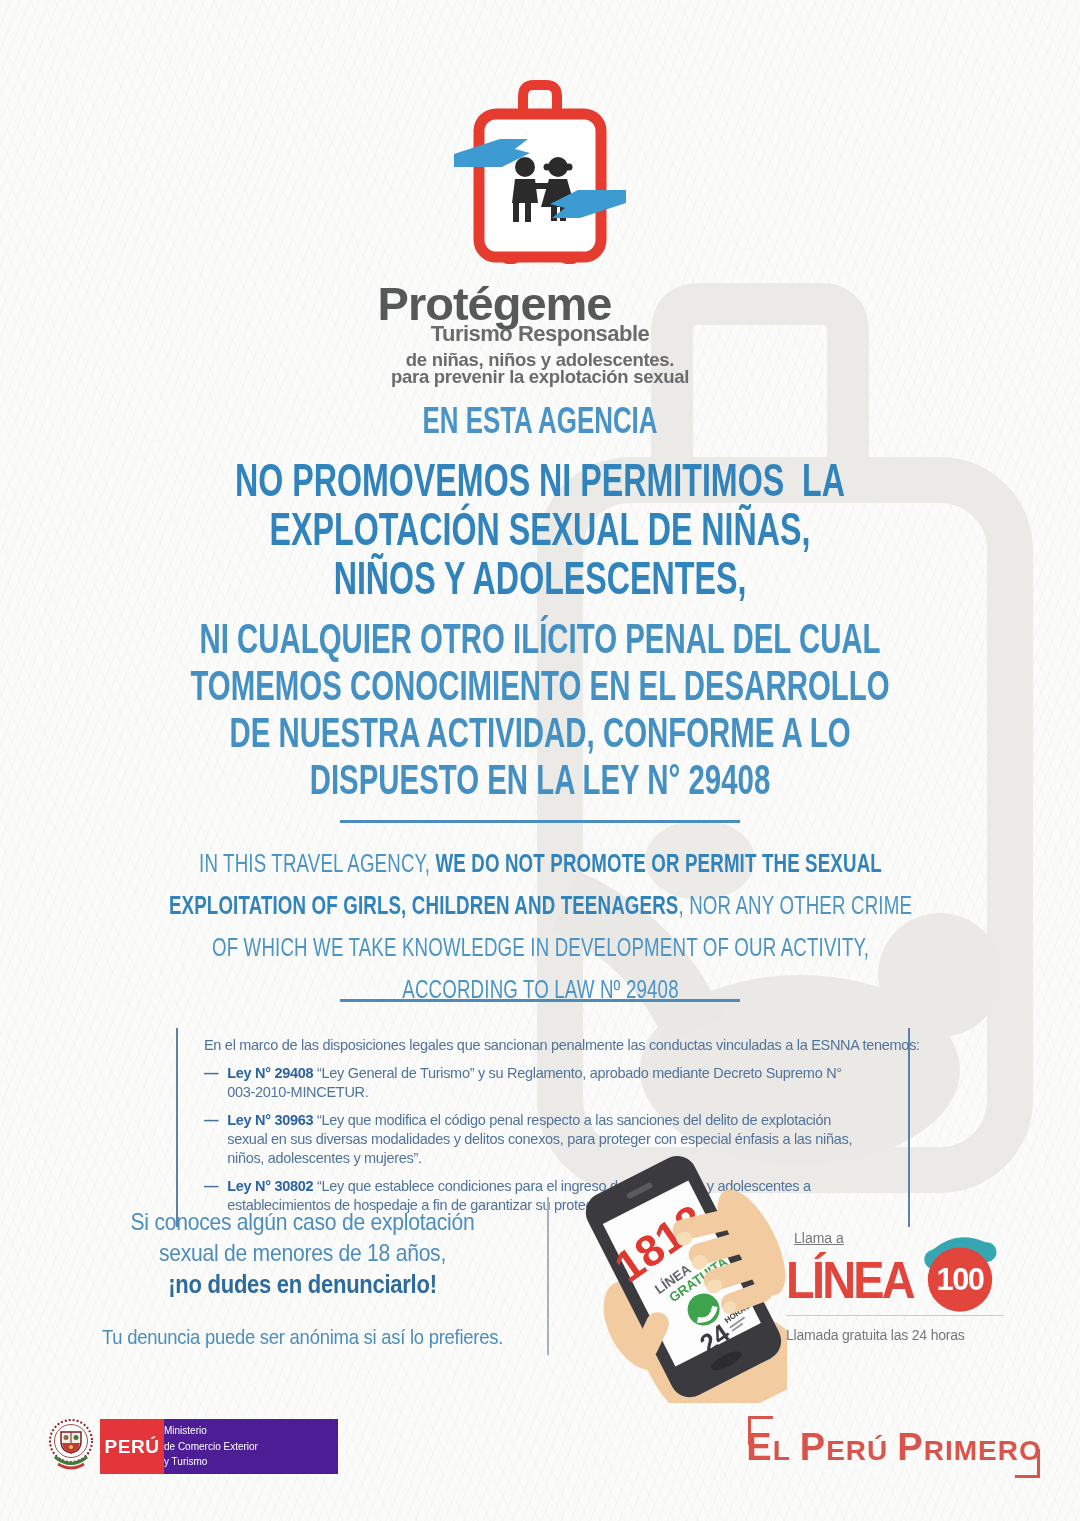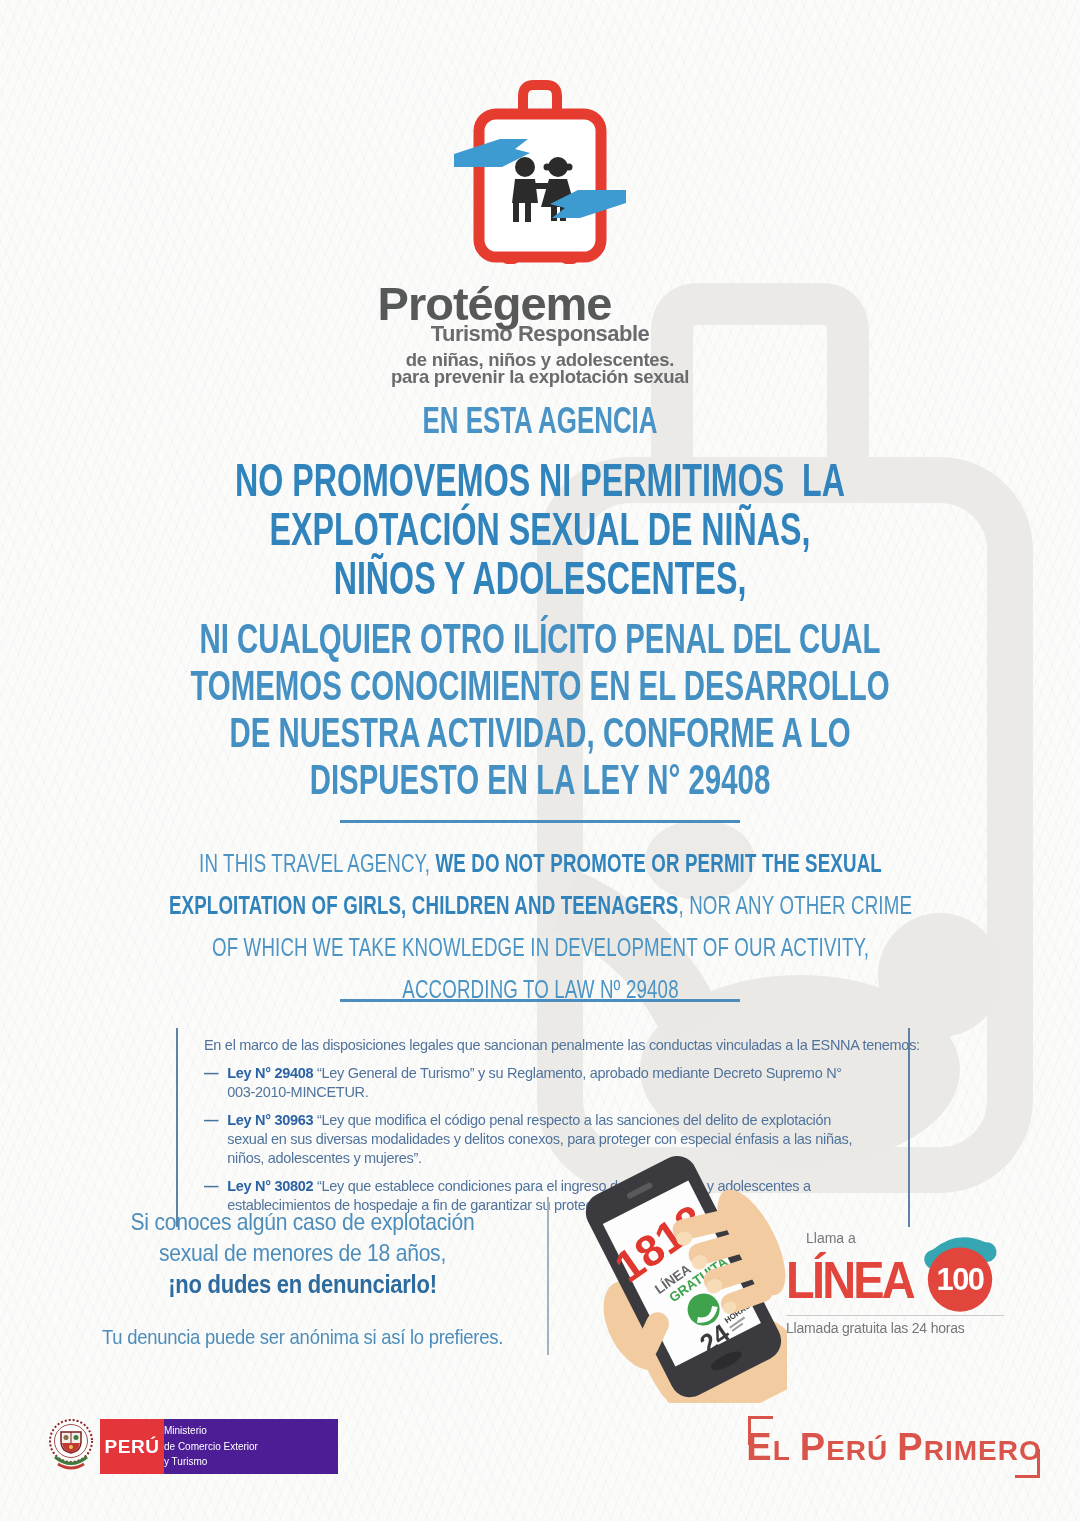--- a/index.html
+++ b/index.html
@@ -78,30 +78,30 @@
   .rep-l3{font-size:25px;font-weight:800;color:#2D6A9E;margin-top:2px;letter-spacing:-0.3px;}
   .rep-l4{font-size:21px;color:#4D8DBB;margin-top:26px;letter-spacing:-0.3px;}
 
   .v-divider{position:absolute;left:547px;top:1197px;width:2px;height:158px;background:#A3B2C0;}
 
   
   .phone-svg{position:absolute;left:572px;top:1148px;}
 
   
   .linea100{position:absolute;left:786px;top:1230px;width:240px;}
-  .llama{font-size:14px;color:#76777A;margin-left:20px;margin-bottom:2px;}
+  .llama{font-size:14px;color:#76777A;margin-left:8px;margin-bottom:2px;text-decoration:underline;}
   .linea-row{display:flex;align-items:center;}
   .linea-name{
     font-size:51px;font-weight:800;color:#E2453C;letter-spacing:-3px;line-height:50px;
     transform:scaleX(0.92);transform-origin:left center;
   }
   .linea-circle{margin-left:-6px;margin-top:-14px;flex:0 0 auto;}
   .linea-caption{
     font-size:14px;color:#76777A;border-top:1px solid #CByes;border-top:1px solid #CCCCCC;
-    padding-top:4px;margin-top:1px;width:218px;letter-spacing:-0.2px;
+    padding-top:11px;margin-top:1px;width:218px;letter-spacing:-0.2px;
   }
 
   
   .crest-svg{position:absolute;left:48px;top:1416px;}
   .peru-box{
     position:absolute;left:100px;top:1419px;width:64px;height:55px;background:#E4353B;
     display:flex;align-items:center;justify-content:center;
     color:#fff;font-size:19px;font-weight:700;letter-spacing:0.5px;
   }
   .ministry-box{

